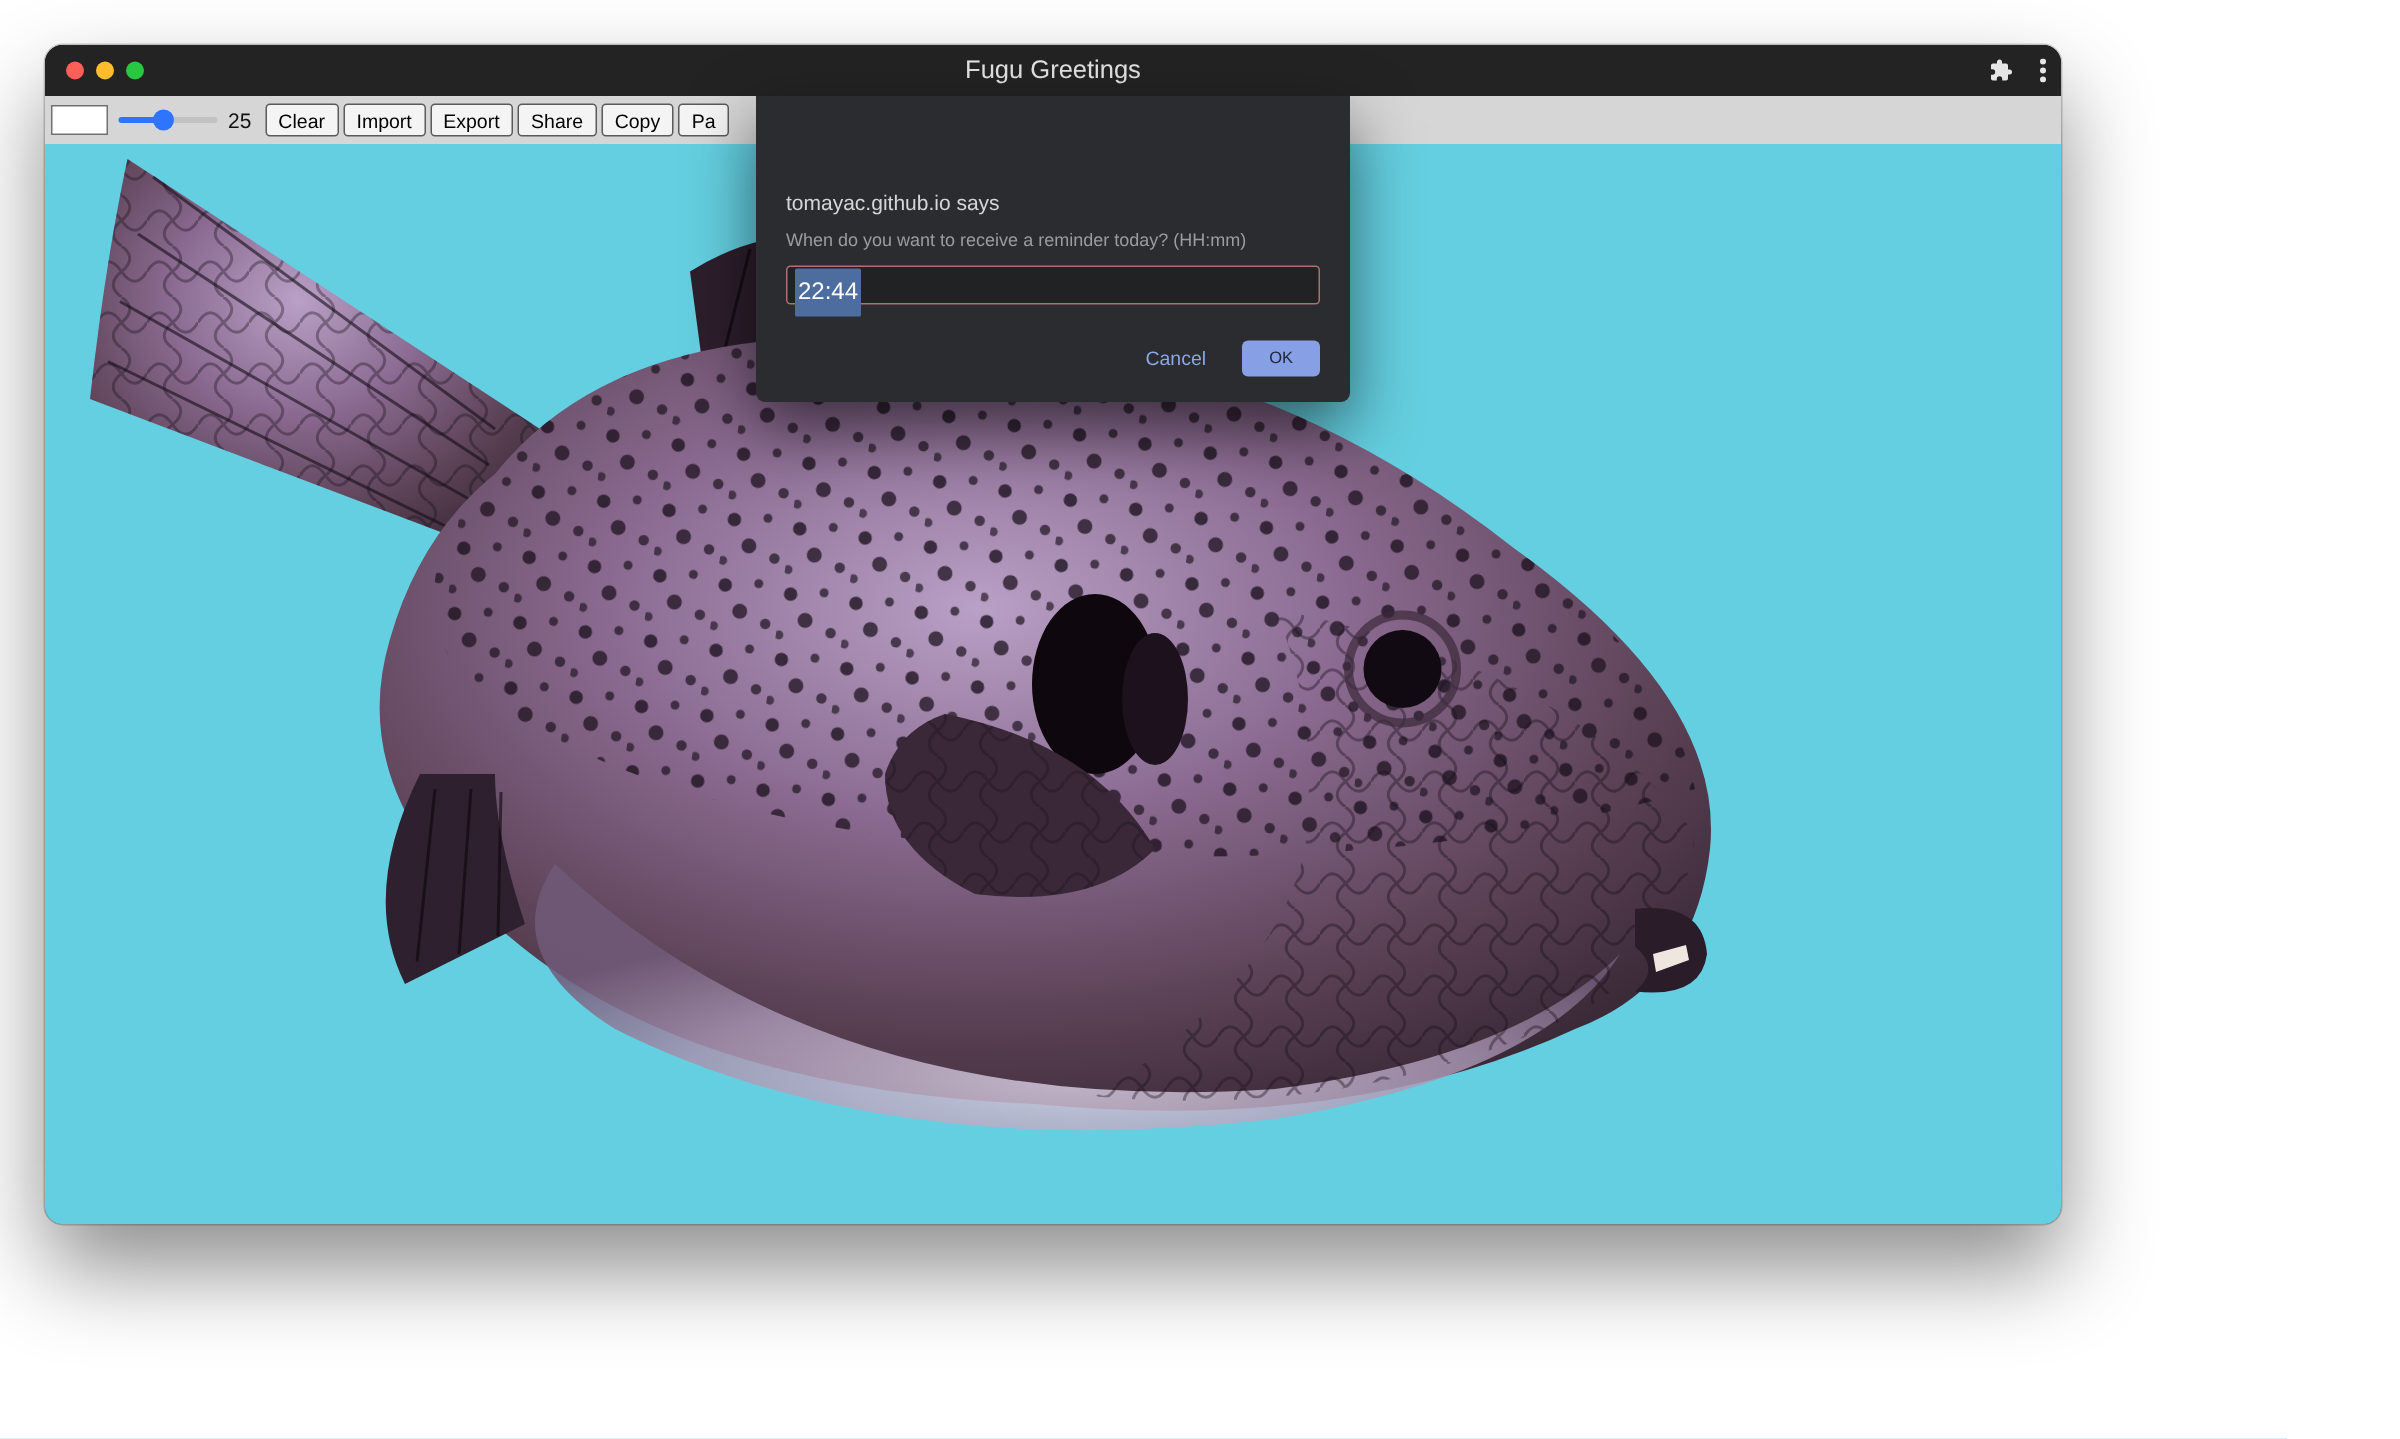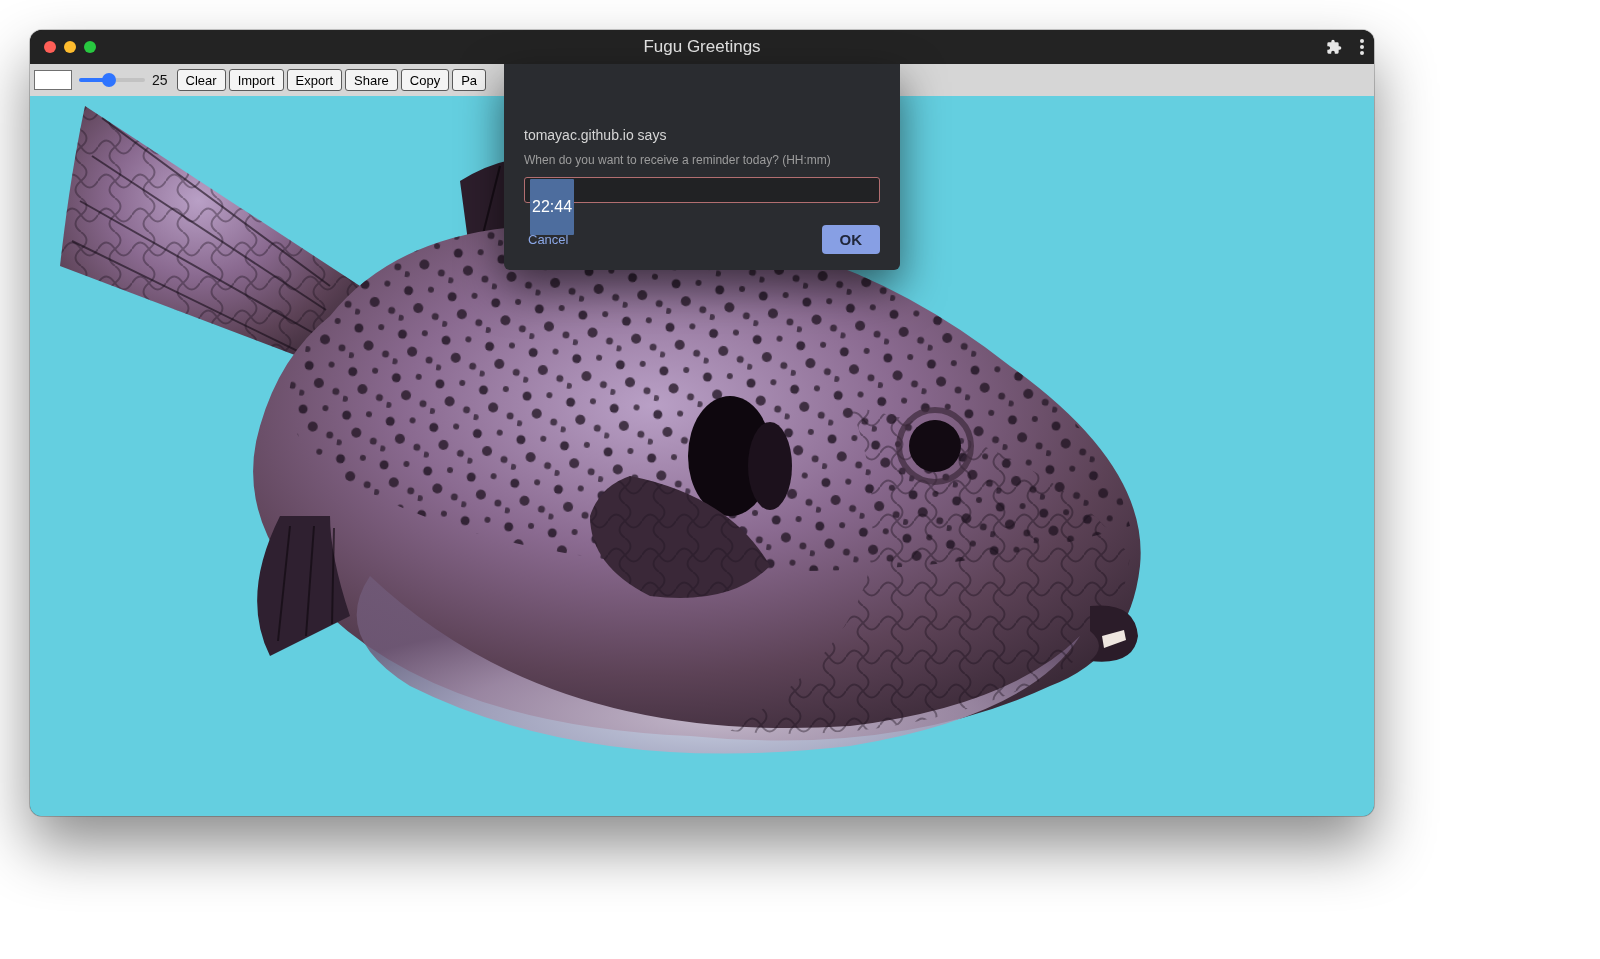--- a/index.html
+++ b/index.html
@@ -48,25 +48,25 @@
   .slider-thumb{position:absolute;left:calc(45% - 7px);width:14px;height:14px;border-radius:50%;background:#2e74ff;}
   .slider-val{font-size:14px;color:#111;margin:0 6px 0 4px;}
   .tb-btn{height:22px;padding:0 8px;background:var(--button-bg);border:1px solid var(--button-border);border-radius:3px;font-size:13px;color:#000000;cursor:pointer;display:flex;align-items:center;}
   
   .canvas{position:absolute;top:66px;left:0;right:0;bottom:0;background:var(--canvas-blue);overflow:hidden;}
   .canvas svg{width:100%;height:100%;display:block;}
   
   .dialog{position:absolute;top:34px;left:50%;transform:translateX(-50%);width:396px;background:var(--dialog-bg);border-radius:0 0 6px 6px;box-shadow:0 18px 44px rgba(0,0,0,0.55);padding:18px 20px 16px 20px;box-sizing:border-box;z-index:20;}
   .dlg-title{color:var(--dialog-fg);font-size:14px;margin-bottom:10px;margin-top:45px;}
   .dlg-msg{color:var(--dialog-sub);font-size:12px;margin-bottom:10px;}
-  .sel-fake{display:inline-block;background:var(--dialog-input-sel);color:#fff;border-radius:1px;padding:16px 2px;line-height:24px;height:24px;margin-top:1px;}
+  .sel-fake{display:inline-block;background:var(--dialog-input-sel);color:#fff;border-radius:1px;padding:4px 2px;line-height:24px;height:24px;margin-top:1px;}
   .dlg-input-wrap{position:relative;width:100%;height:26px;background:var(--dialog-input-bg);border:1px solid var(--dialog-input-border);border-radius:3px;box-sizing:border-box;padding-left:5px;}
-  .dlg-actions{margin-top:22px;display:flex;justify-content:space-between;gap:3px;align-items:center;}
+  .dlg-actions{margin-top:22px;display:flex;justify-content:flex-end;gap:20px;align-items:center;}
   .btn-cancel{background:none;border:none;color:var(--cancel);font-size:13px;cursor:pointer;padding:6px 4px;}
-  .btn-ok{background:var(--ok-bg);color:var(--ok-fg);border:none;border-radius:4px;font-size:15px;padding:6px 18px;cursor:pointer;font-weight:700;}
+  .btn-ok{background:var(--ok-bg);color:var(--ok-fg);border:none;border-radius:4px;font-size:11px;padding:6px 18px;cursor:pointer;font-weight:400;}
 </style>
 </head>
 <body>
 
 <div class="stage">
   <div class="win">
 
     <div class="titlebar">
       <div class="traffic">
         <div class="dot r"></div>

